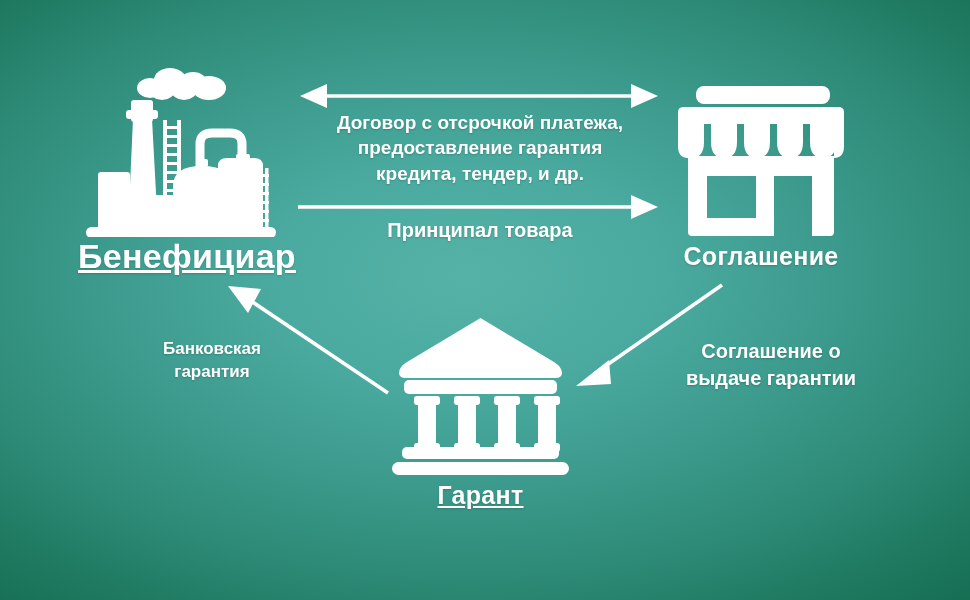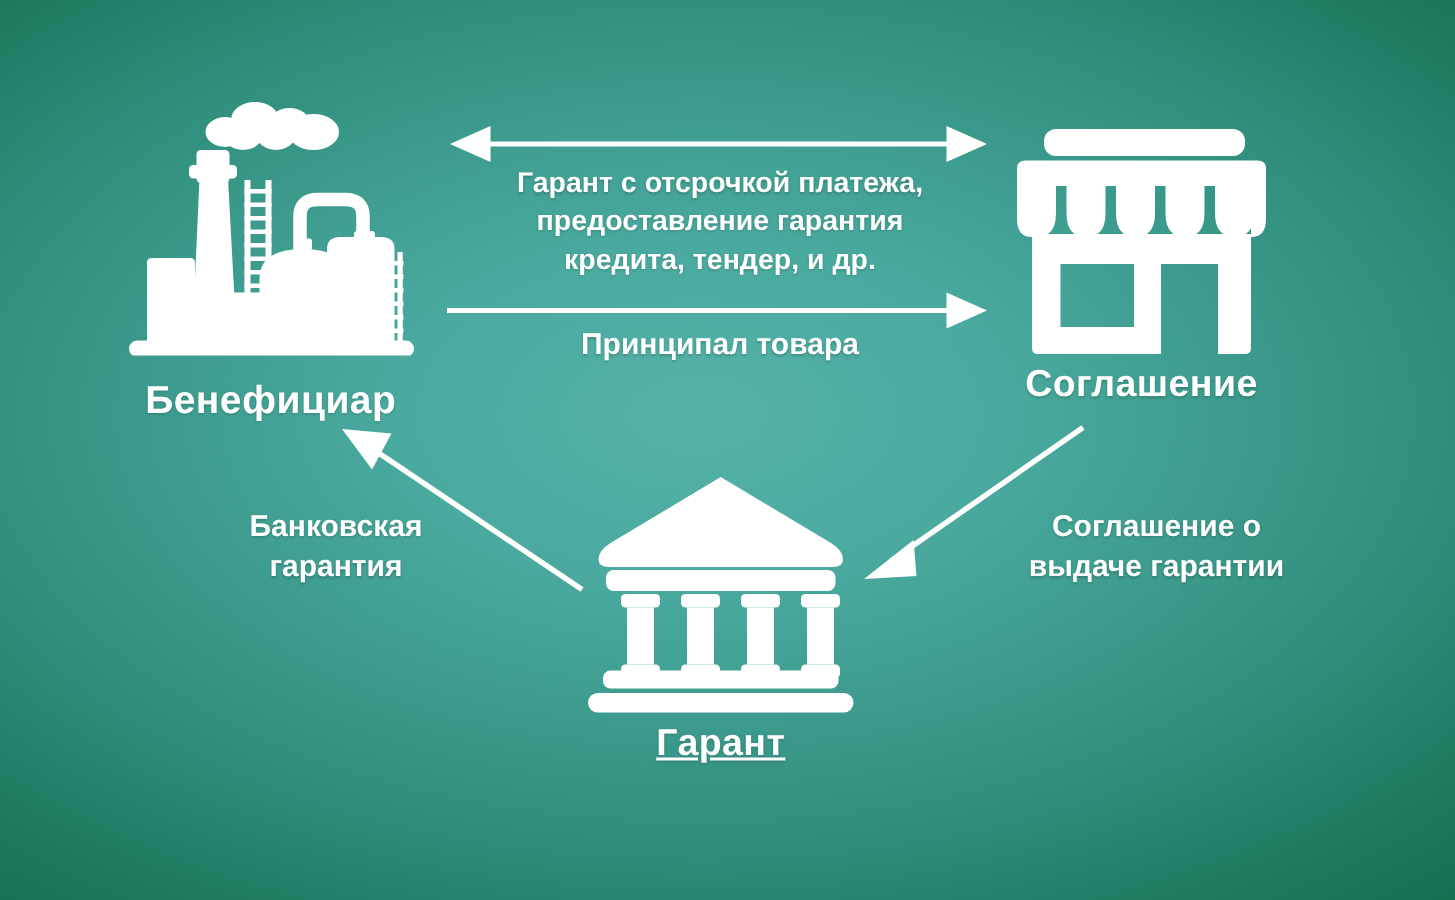--- a/index.html
+++ b/index.html
@@ -131,21 +131,21 @@
         <rect x="175" y="112" width="16" height="3"></rect>
         <rect x="175" y="121" width="16" height="3"></rect>
         <rect x="175" y="130" width="16" height="3"></rect>
         <rect x="175" y="139" width="16" height="3"></rect>
         <rect x="175" y="148" width="16" height="3"></rect>
         <rect x="175" y="157" width="16" height="3"></rect>
       </g>
 
       <rect x="8" y="165" width="190" height="11" rx="5.5"></rect>
     </svg>
-    <div class="node-label" style="font-size:26px; margin-top:14px;">Бенефициар</div>
+    <div class="node-label" style="font-size:34px; margin-top:0;text-decoration:underline;">Бенефициар</div>
   </div>
 
   <div class="node" style="left:666px; top:84px; width:190px;">
     <svg class="icon-svg" width="190" height="152" viewBox="0 0 190 152" xmlns="http://www.w3.org/2000/svg" fill="#ffffff">
 
       <rect x="30" y="2" width="134" height="18" rx="8"></rect>
 
       <path d="M12 28 Q12 23 18 23 L172 23 Q178 23 178 28 L178 40 L12 40 Z"></path>
 
       <g>
@@ -194,30 +194,30 @@
         <rect x="156" y="129" width="26" height="9" rx="3"></rect>
       </g>
 
       <rect x="24" y="133" width="157" height="12" rx="5"></rect>
       <rect x="14" y="148" width="177" height="13" rx="6.5"></rect>
     </svg>
     <div class="node-label" style="font-size:25px; margin-top:2px;text-decoration:underline;">Гарант</div>
   </div>
 
   <div class="edge-label" style="left:300px; top:110px; width:360px; font-size:19px;">
-    <div>Гарант с отсрочкой платежа,</div>
+    <div>Договор с отсрочкой платежа,</div>
     <div>предоставление гарантия</div>
     <div>кредита, тендер, и др.</div>
   </div>
 
   <div class="edge-label" style="left:300px; top:217px; width:360px; font-size:20px;">
     <div>Принципал товара</div>
   </div>
 
-  <div class="edge-label" style="left:124px; top:338px; width:200px; font-size:20px;">
+  <div class="edge-label" style="left:112px; top:338px; width:200px; font-size:17px;">
     <div>Банковская</div>
     <div>гарантия</div>
   </div>
 
   <div class="edge-label" style="left:658px; top:338px; width:226px; font-size:20px;">
     <div>Соглашение о</div>
     <div>выдаче гарантии</div>
   </div>
 
 </div>

